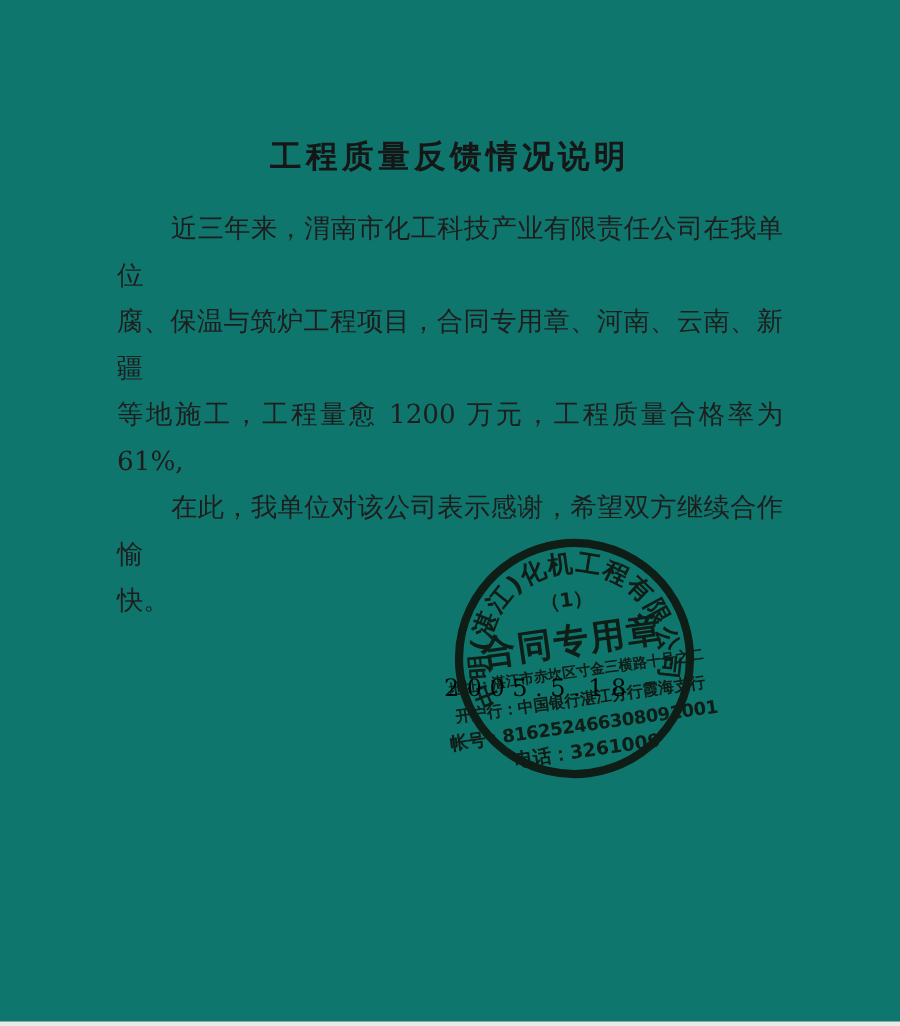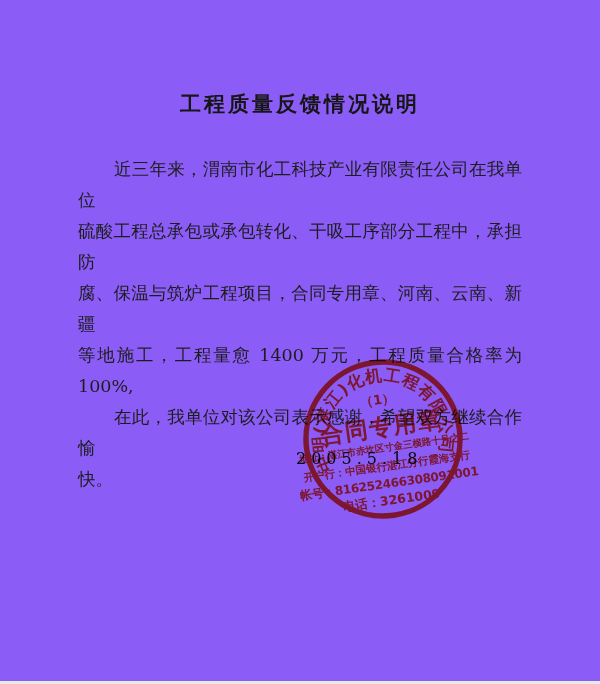--- a/index.html
+++ b/index.html
@@ -4,21 +4,21 @@
 <style>
   html, body {
     margin: 0;
     padding: 0;
     background: #ffffff;
   }
   .page {
     position: relative;
     width: 600px;
     height: 684px;
-    background: #8b5cf6;
+    background: #0f766e;
     overflow: hidden;
     font-family: "DejaVu Serif", "Liberation Serif", serif;
     color: #1c1c1c;
   }
   
   .page::after {
     content: "";
     position: absolute;
     left: 0; right: 0; bottom: 0;
     height: 3px;
@@ -34,21 +34,21 @@
     text-align: center;
     font-family: "DejaVu Sans", "Liberation Sans", sans-serif;
     font-weight: 700;
     font-size: 21px;
     letter-spacing: 3px;
     color: #161616;
   }
   .body-block {
     position: absolute;
     left: 78px;
-    top: 154px;
+    top: 138px;
     width: 444px;
     font-size: 17.5px;
     line-height: 31px;
     color: #1d1d1d;
   }
   .line { white-space: nowrap; }
   .line.fill {
     white-space: normal;
     text-align: justify;
     text-align-last: justify;
@@ -94,23 +94,22 @@
 </style>
 </head>
 <body>
 
 <div class="page">
 
   <h1 class="title">工程质量反馈情况说明</h1>
 
   <div class="body-block">
     <div class="line indent fill">近三年来，渭南市化工科技产业有限责任公司在我单位</div>
-    <div class="line fill">硫酸工程总承包或承包转化、干吸工序部分工程中，承担防</div>
     <div class="line fill">腐、保温与筑炉工程项目，合同专用章、河南、云南、新疆</div>
-    <div class="line fill">等地施工，工程量愈 1400 万元，工程质量合格率为 100%,</div>
+    <div class="line fill">等地施工，工程量愈 1200 万元，工程质量合格率为 61%,</div>
     <div class="line indent fill">在此，我单位对该公司表示感谢，希望双方继续合作愉</div>
     <div class="line">快。</div>
   </div>
 
   <svg class="seal" viewBox="0 0 210 210" aria-hidden="true">
     <g transform="rotate(-8 105 105)" fill="#e22c20">
       <circle cx="105" cy="105" r="77" fill="none" stroke="#e22c20" stroke-width="5.5"></circle>
       <path id="seal-arc-path" d="M 50.5,124.8 A 58,58 0 1 1 159.5,124.8" fill="none"></path>
       <text font-size="16.5" letter-spacing="1">
         <textPath href="#seal-arc-path" startOffset="50%" text-anchor="middle">中明(湛江)化机工程有限公司</textPath>

